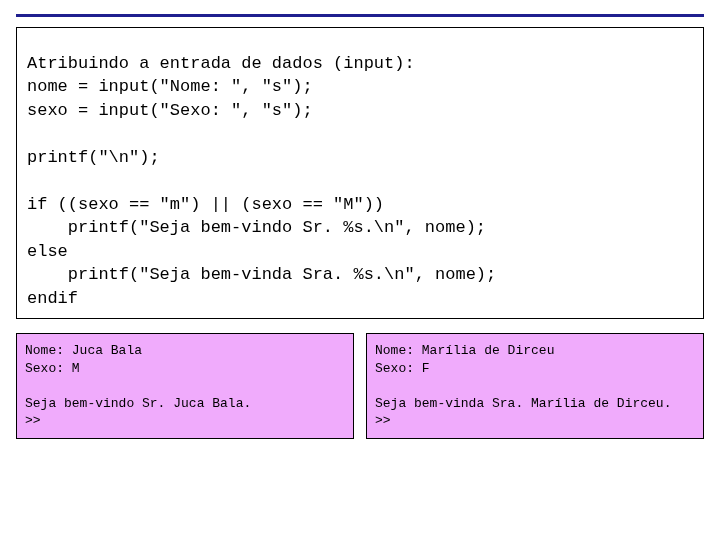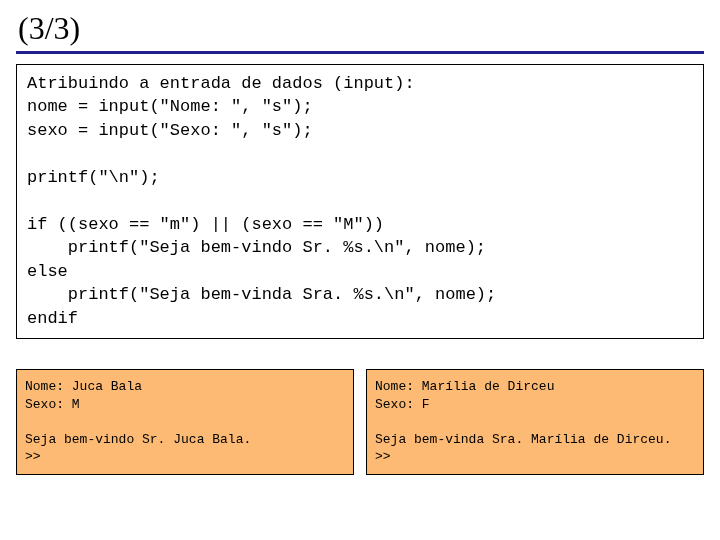--- a/index.html
+++ b/index.html
@@ -26,49 +26,48 @@
     font-weight: normal;
     color: #000;
   }
   .hr {
     border: none;
     border-top: 3px solid #1f1f8f;
     margin-bottom: 10px;
   }
   .code-box {
     border: 1px solid #000;
-    padding: 7px 10px 8px 10px;
+    padding: 24px 10px 8px 10px;
     font-family: "Courier New", Courier, monospace;
     font-size: 17px;
     line-height: 1.38;
     color: #000;
     white-space: pre;
-    margin-bottom: 30px;
+    margin-bottom: 14px;
   }
   .outputs {
     display: flex;
     gap: 12px;
   }
   .output-box {
     flex: 1;
     border: 1px solid #000;
-    background: #fdba74;
+    background: #f0abfc;
     padding: 8px 8px 8px 8px;
     font-family: "Courier New", Courier, monospace;
     font-size: 13px;
     line-height: 1.35;
     color: #000;
     white-space: pre;
   }
 </style>
 </head>
 <body>
 
 <div class="header">
-  <span class="page-indicator">(3/3)</span>
 </div>
 <hr class="hr">
 
 <div class="code-box">Atribuindo a entrada de dados (input):
 nome = input("Nome: ", "s");
 sexo = input("Sexo: ", "s");
 
 printf("\n");
 
 if ((sexo == "m") || (sexo == "M"))

